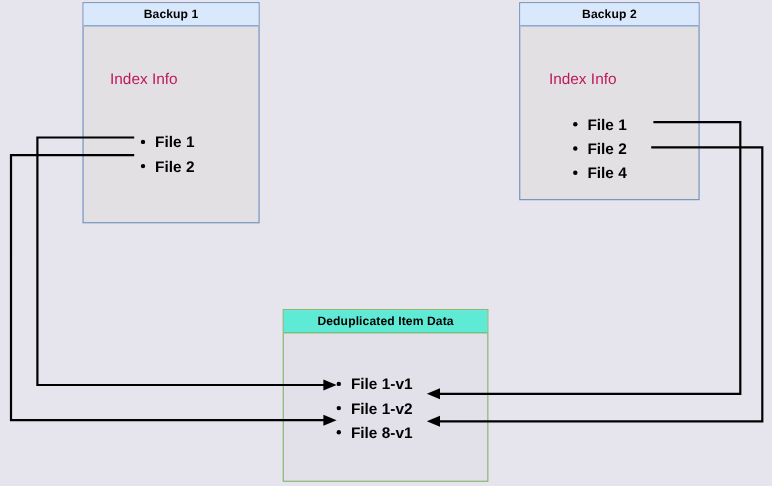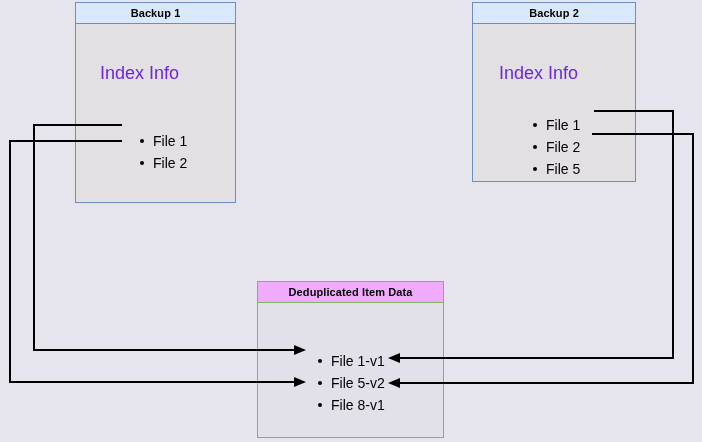--- a/index.html
+++ b/index.html
@@ -40,34 +40,35 @@
     border-bottom: 1px solid #6c8ebf;
     display: flex;
     align-items: center;
     justify-content: center;
     font-size: 11px;
     font-weight: bold;
     color: #000;
     letter-spacing: 0.1px;
   }
   .box-header.green {
-    background: #f0abfc;
+    background: #5eead4;
     border-bottom: 1px solid #82b366;
   }
   .box-subtitle {
     position: absolute;
-    font-size: 18px;
-    color: #6d28d9;
+    font-size: 14px;
+    color: #be185d;
     white-space: nowrap;
   }
   .bullet-list {
     position: absolute;
-    margin: 12px;
+    margin: 0;
     padding: 0;
     list-style: none;
+    font-weight: bold;
   }
   .bullet-list li {
     font-size: 14px;
     color: #000;
     line-height: 22px;
     white-space: nowrap;
     position: relative;
     padding-left: 15px;
   }
   .bullet-list li::before {
@@ -116,31 +117,31 @@
   </div>
 
   <div class="box" style="left:472px; top:2px; width:164px; height:180px;">
     <div class="box-header">
       <span>Backup 2</span>
     </div>
     <div class="box-subtitle" style="left:26px; top:60px;">Index Info</div>
     <ul class="bullet-list" style="left:46px; top:99px;">
       <li>File 1</li>
       <li>File 2</li>
-      <li>File 5</li>
+      <li>File 4</li>
     </ul>
   </div>
 
   <div class="box green" style="left:257px; top:281px; width:187px; height:157px;">
     <div class="box-header green">
       <span>Deduplicated Item Data</span>
     </div>
     <ul class="bullet-list" style="left:46px; top:56px;text-align:center;">
       <li>File 1-v1</li>
-      <li>File 5-v2</li>
+      <li>File 1-v2</li>
       <li>File 8-v1</li>
     </ul>
   </div>
 
   <svg id="wires" viewBox="0 0 702 442" width="702" height="442">
 
     <g>
       <path class="wire" d="M 122,125 L 34,125 L 34,350 L 297,350"></path>
       <polygon class="arrowhead" points="306,350 294,345 294,355"></polygon>
     </g>

